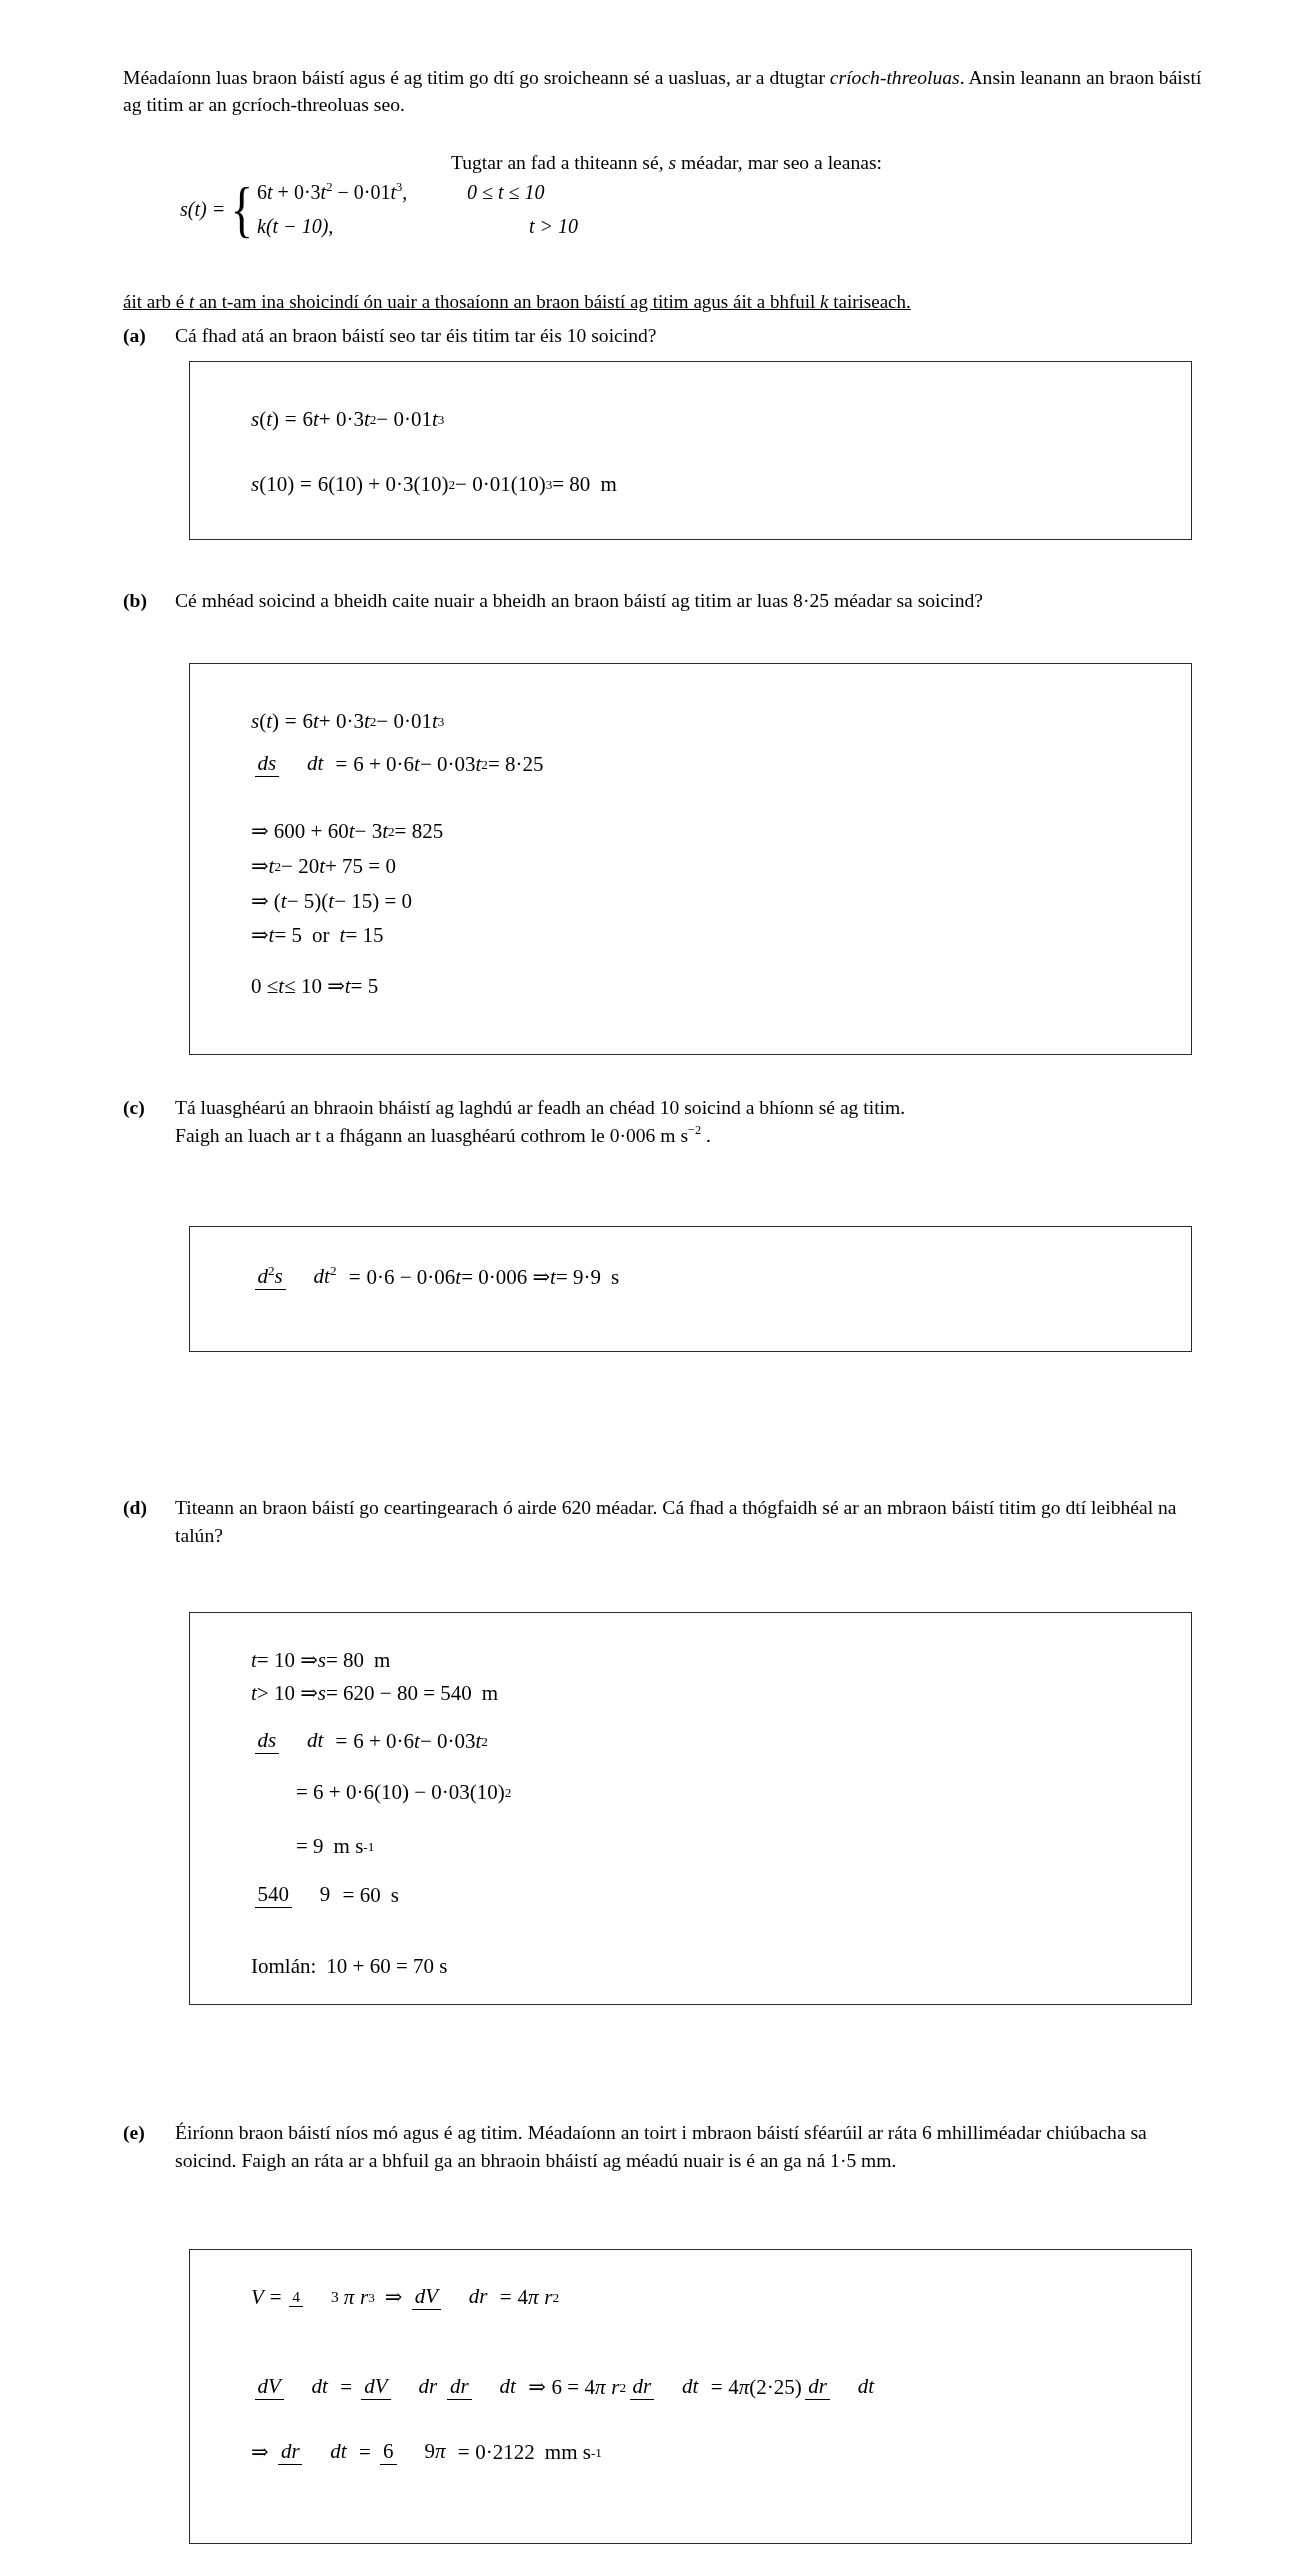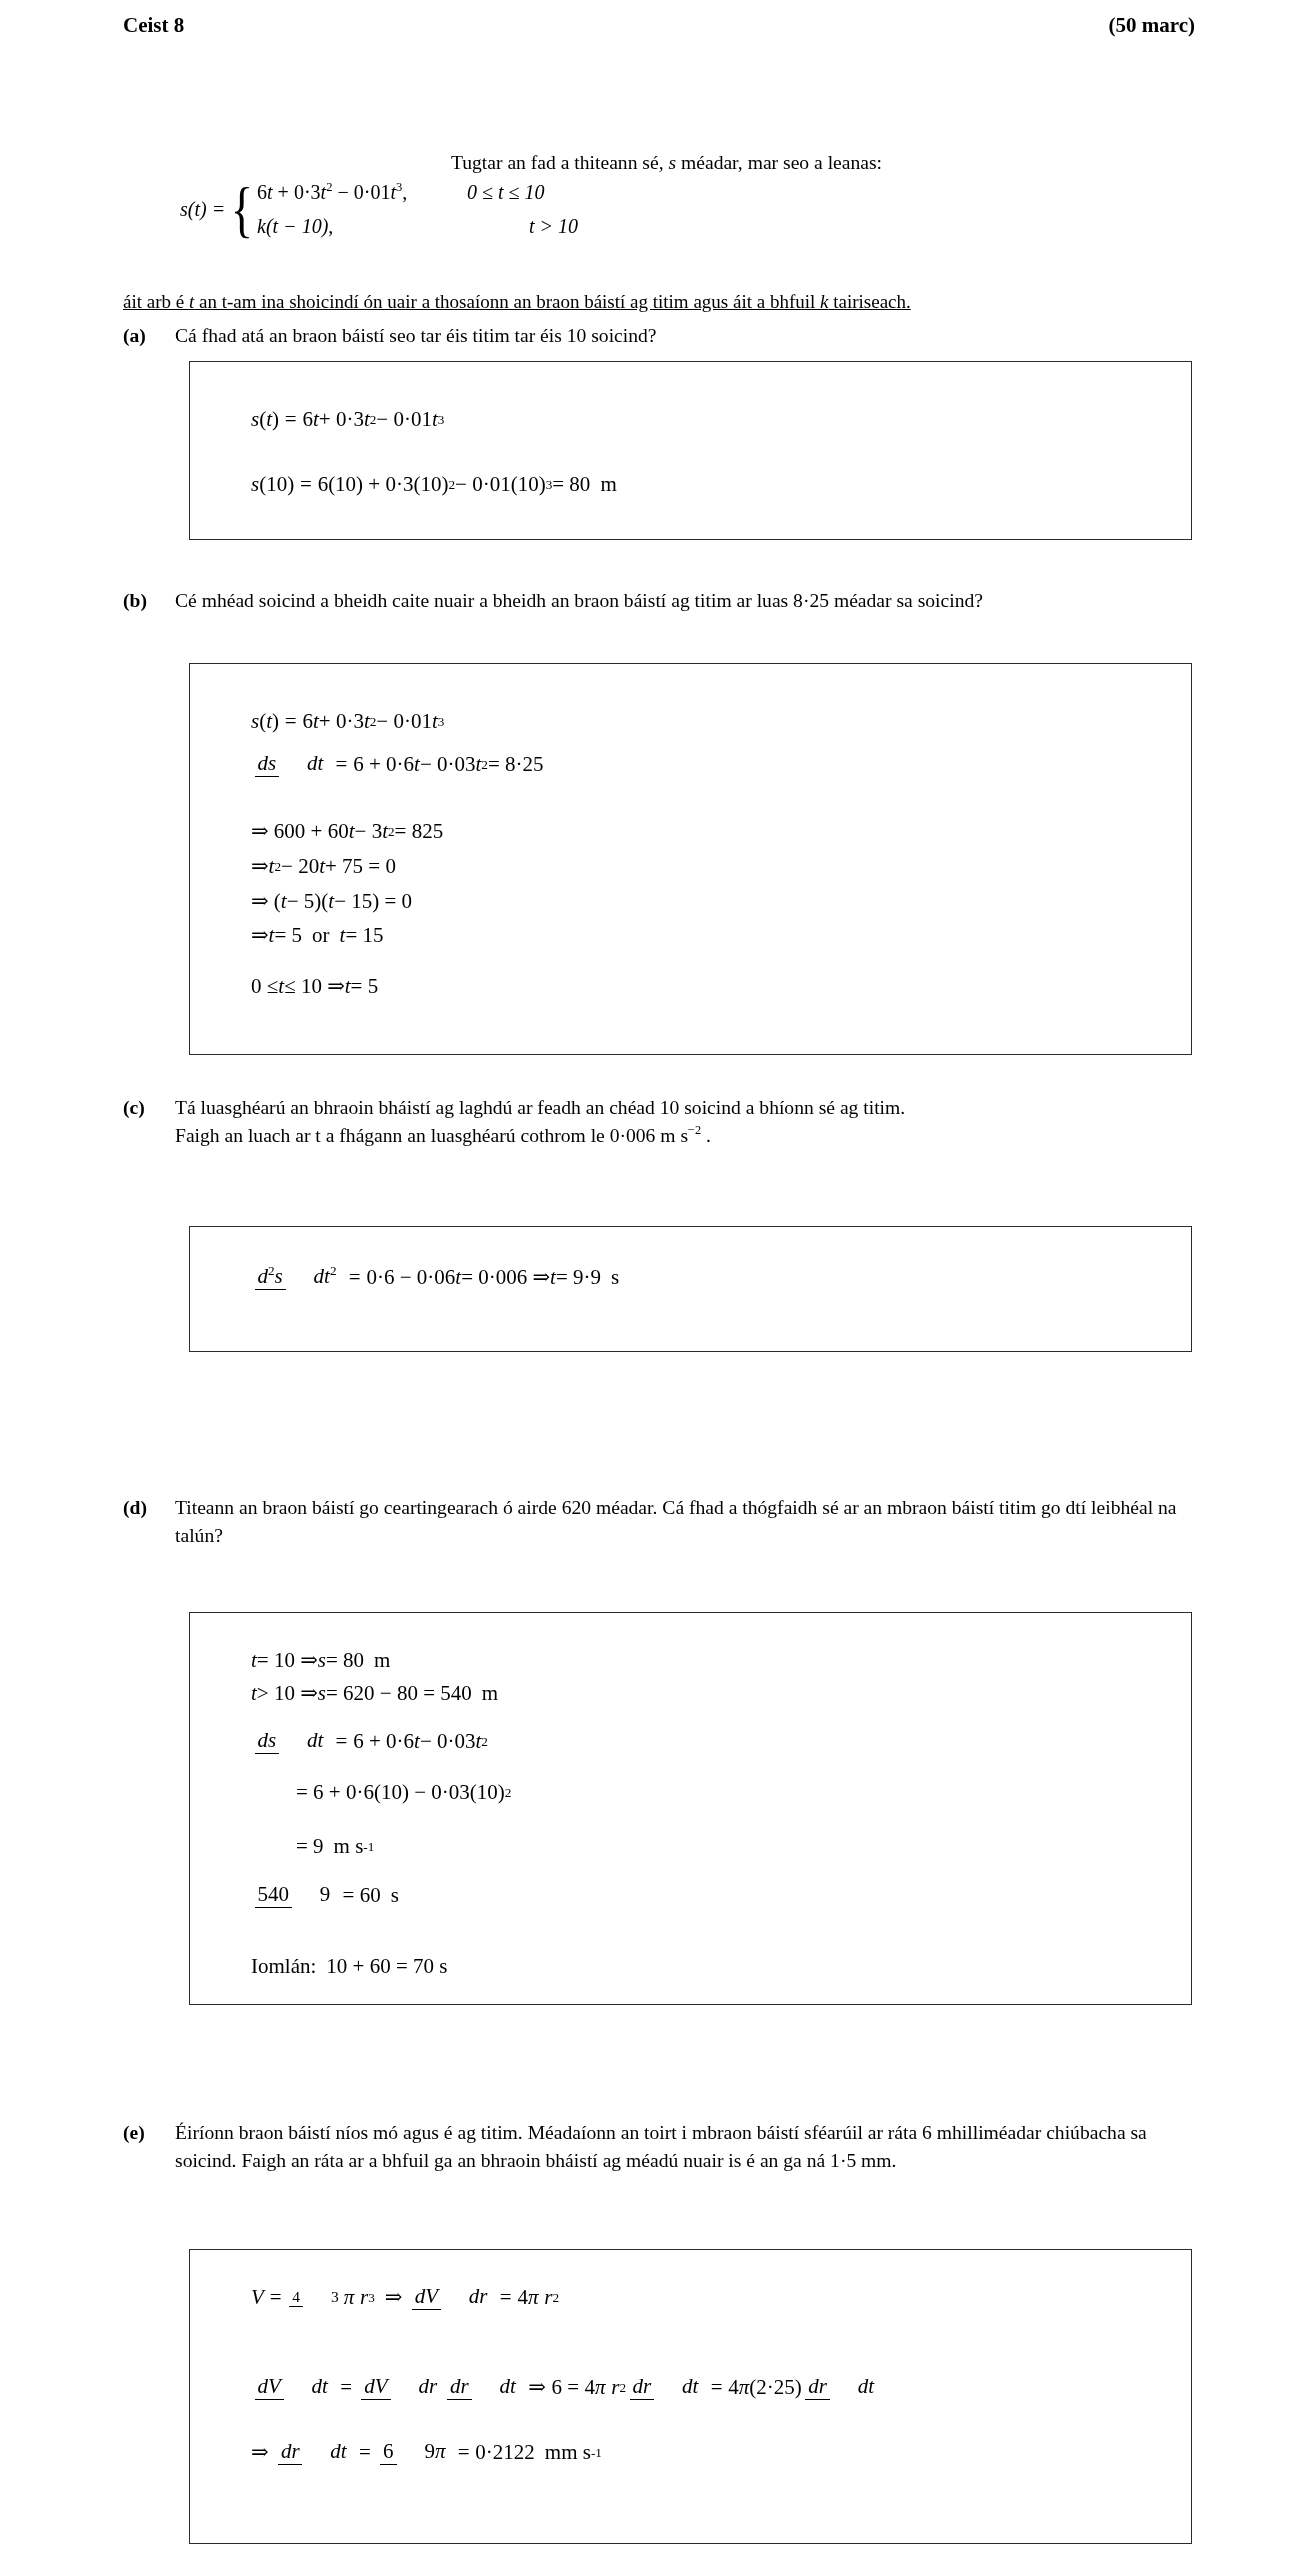--- a/index.html
+++ b/index.html
@@ -130,25 +130,24 @@
   .frac.small { font-size: 0.74em; margin: 0 2.2px; }
   .eqline { display: flex; align-items: center; white-space: nowrap; }
   .gap { display: inline-block; width: 10px; }
   .gap-s { display: inline-block; width: 5.8px; }
 </style>
 </head>
 <body>
 
 <div class="page">
 
-  <div class="header">
-    <span>Ceist 8</span>
-    <span>(50 marc)</span>
-  </div>
-
+
+  <div class="stem" style="top:64px;">
+    <span>Méadaíonn luas braon báistí agus é ag titim go dtí go sroicheann sé a uasluas, ar a dtugtar </span><em class="it">críoch-threoluas</em><span>.  Ansin leanann an braon báistí ag titim ar an gcríoch-threoluas seo.</span>
+  </div>
 
   <div class="stem-2" style="top:149px;text-align:center;">
     <span>Tugtar an fad a thiteann sé, </span><em class="it">s</em><span> méadar, mar seo a leanas:</span>
   </div>
 
   <div class="piecewise">
     <span class="pw-lhs">
       <span class="mi">s</span><span>(</span><span class="mi">t</span><span>)</span>
       <span>=</span>
     </span>

